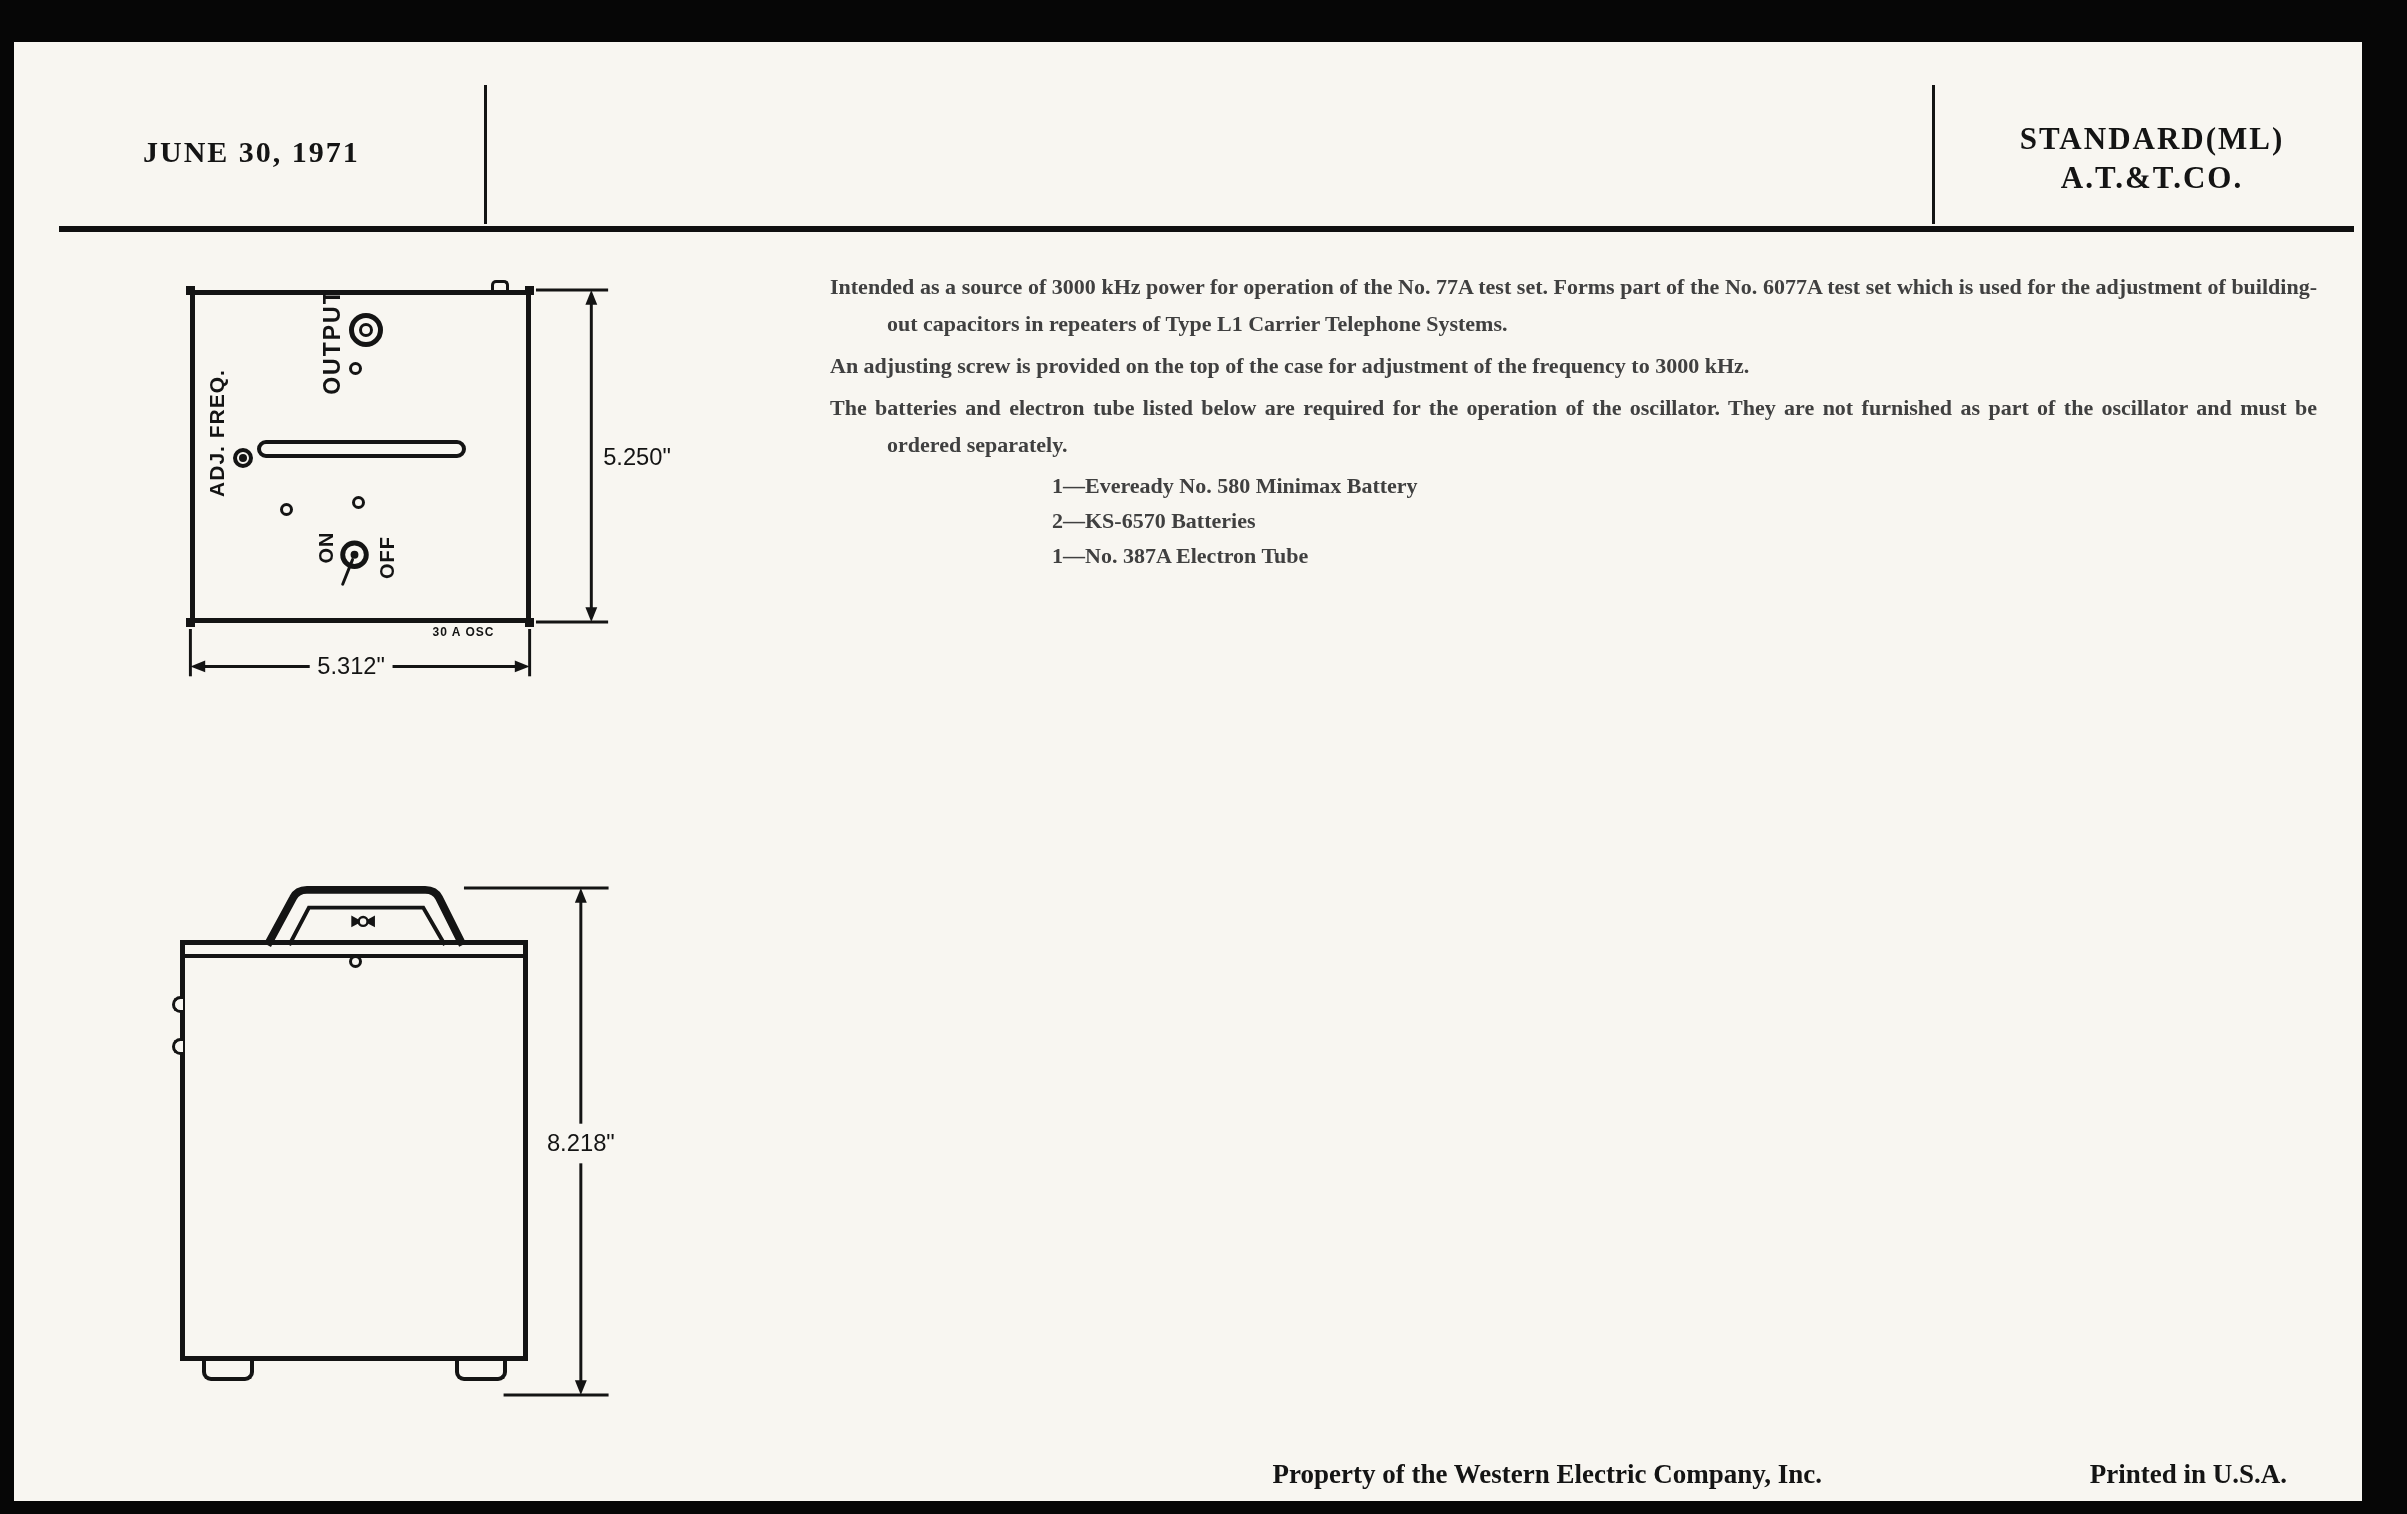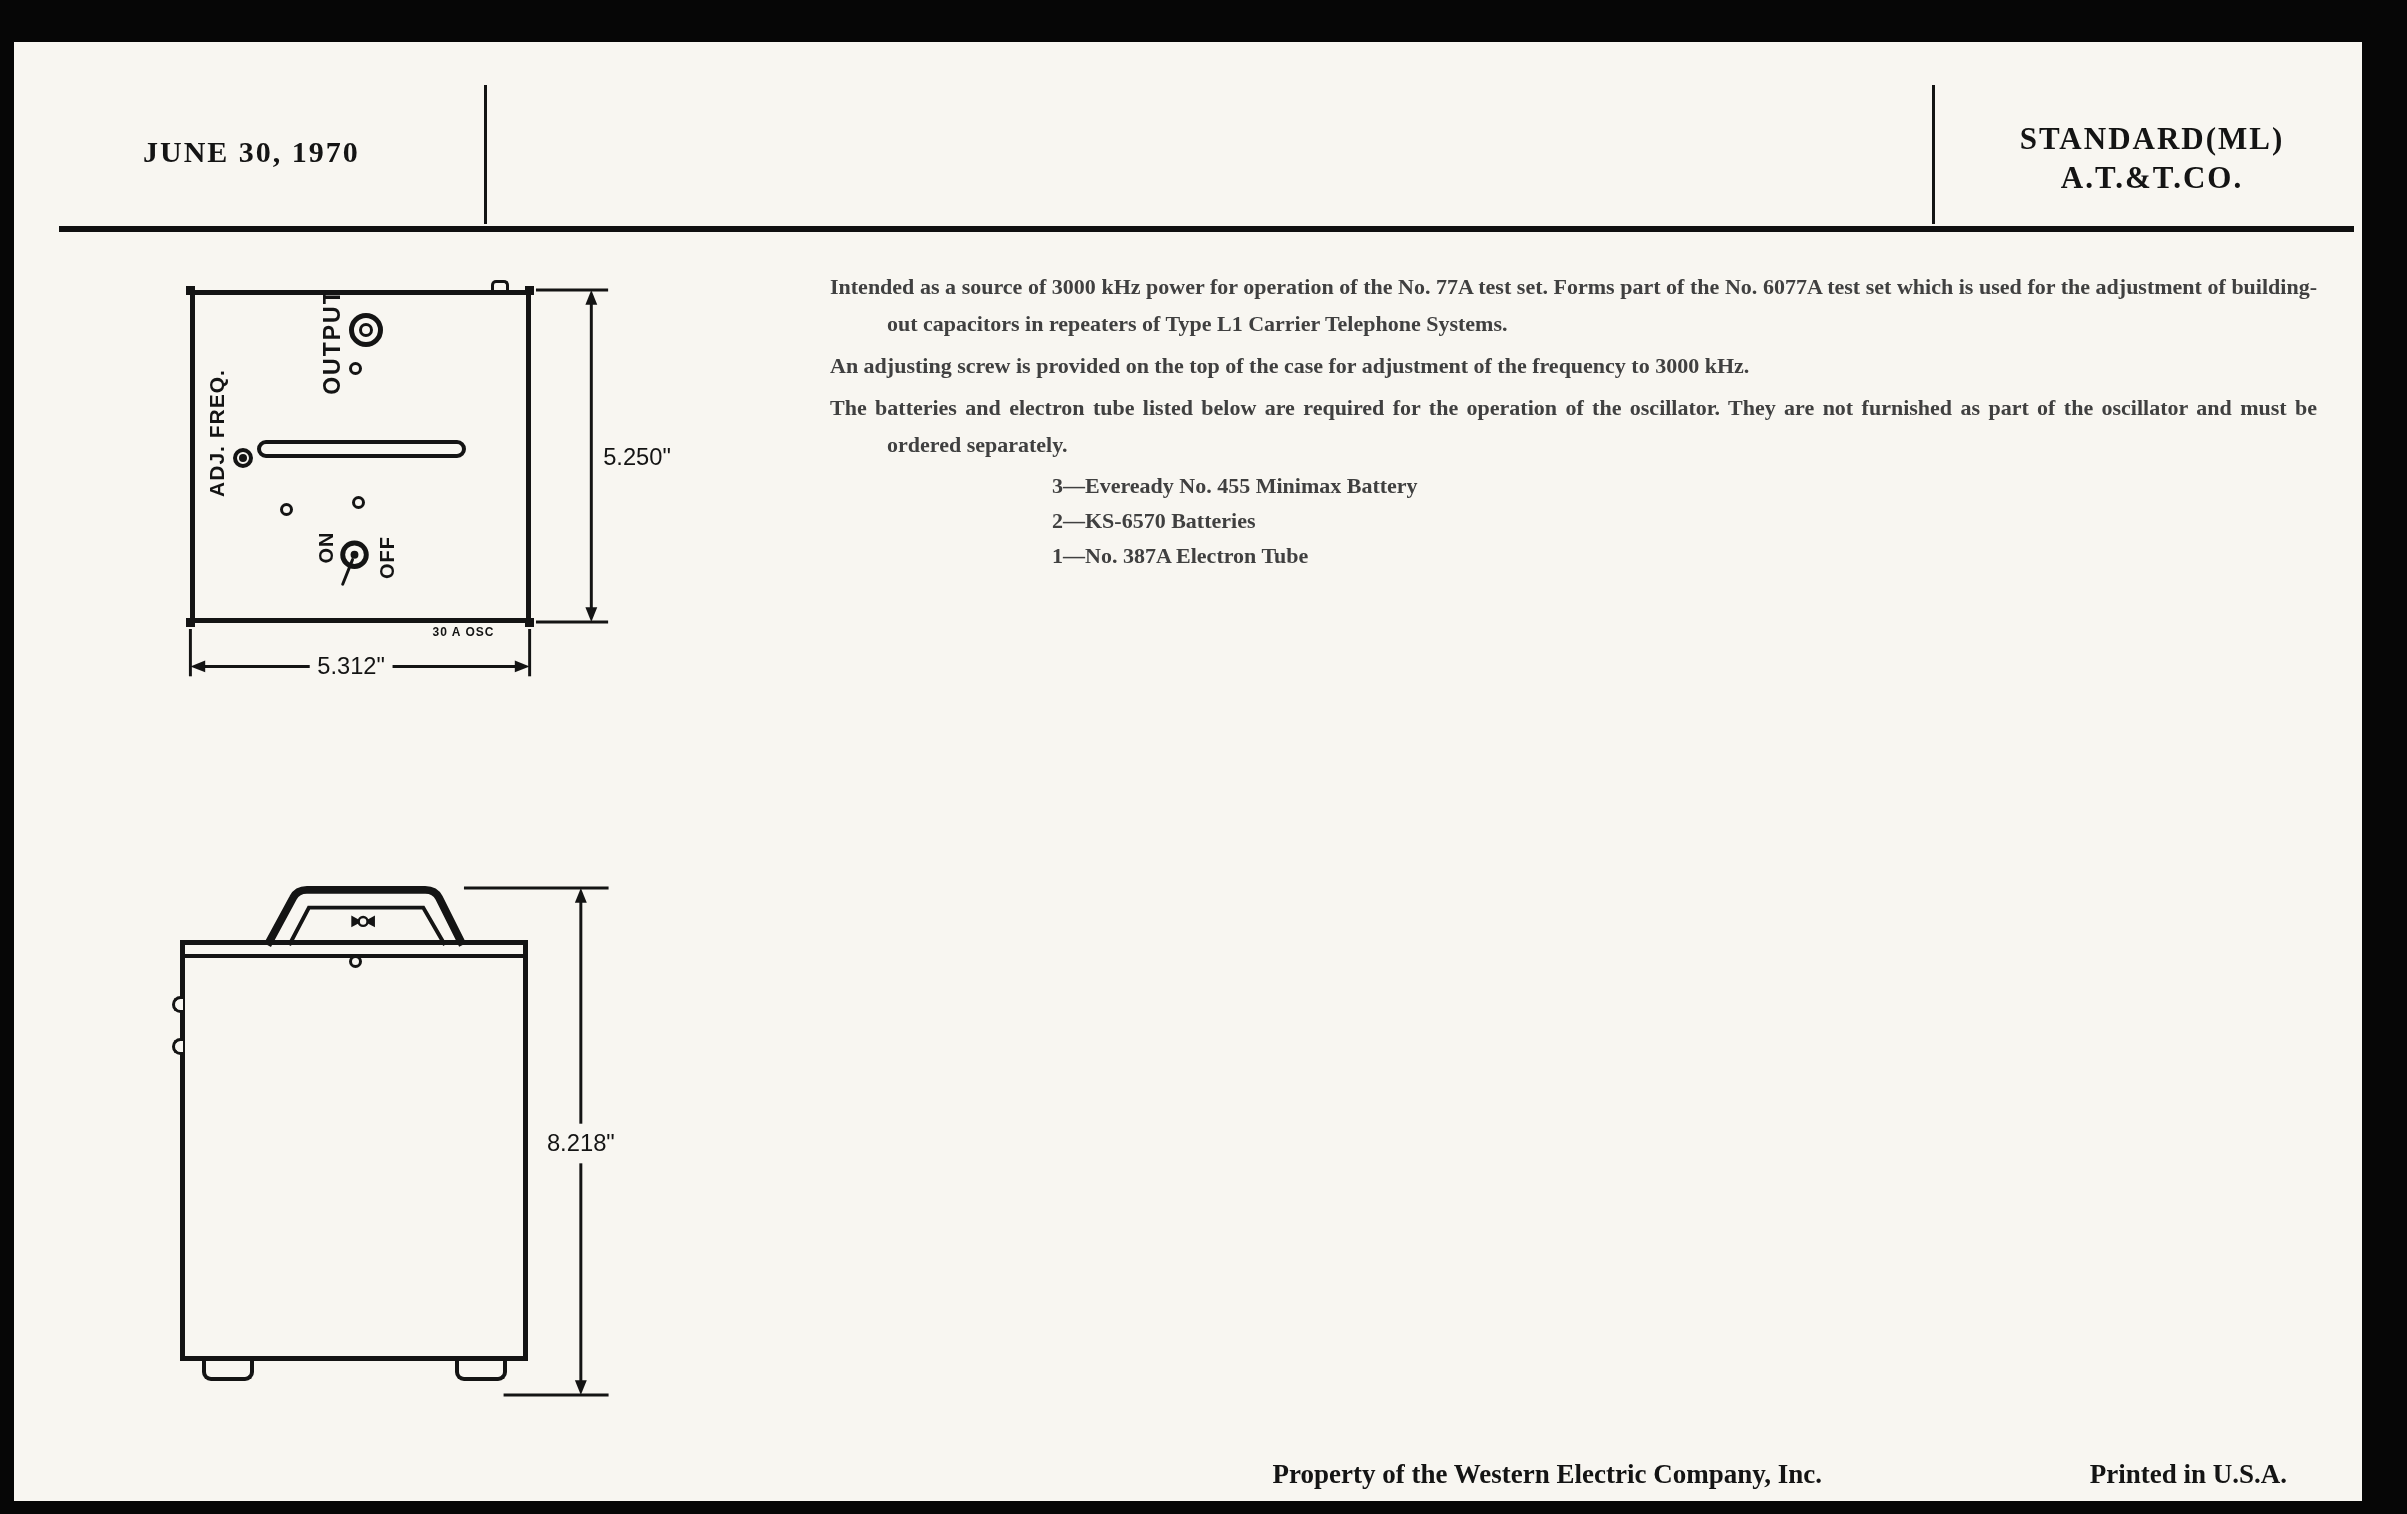--- a/index.html
+++ b/index.html
@@ -76,21 +76,21 @@
   
   .foot-prop { left:580px; top:1417px; width:1228px; text-align:right;
                font-weight:bold; font-size:27px; }
   .foot-printed { right:75px; top:1417px; font-weight:bold; font-size:27px; }
 </style>
 </head>
 <body>
 
 <div class="page">
 
-  <div class="abs h-date">JUNE 30, 1970</div>
+  <div class="abs h-date">JUNE 30, 1971</div>
   <div class="abs vrule v1"></div>
   <div class="abs vrule v2"></div>
   <div class="abs org-block">
     <div>STANDARD(ML)</div>
     <div>A.T.&amp;T.CO.</div>
   </div>
   <div class="abs h-rule"></div>
 
   <div class="abs front-view">
     <div class="abs fv-box"></div>
@@ -168,21 +168,21 @@
       <polygon points="122,518 116,503 128,503"></polygon>
       <text class="dimtext" x="122" y="272" text-anchor="middle">8.218"</text>
     </svg>
   </div>
 
   <div class="abs text-col">
     <p>Intended as a source of 3000 kHz power for operation of the No. 77A test set.  Forms part of the No. 6077A test set which is used for the adjustment of building-out capacitors in repeaters of Type L1 Carrier Telephone Systems.</p>
     <p>An adjusting screw is provided on the top of the case for adjustment of the frequency to 3000 kHz.</p>
     <p>The batteries and electron tube listed below are required for the operation of the oscillator. They are not furnished as part of the oscillator and must be ordered separately.</p>
     <div class="req-list">
-      <div>3—Eveready No. 455 Minimax Battery</div>
+      <div>1—Eveready No. 580 Minimax Battery</div>
       <div>2—KS-6570 Batteries</div>
       <div>1—No. 387A Electron Tube</div>
     </div>
   </div>
 
   <div class="abs foot-prop">Property of the Western Electric Company, Inc.</div>
   <div class="abs foot-printed">Printed in U.S.A.</div>
 
 </div>
 

